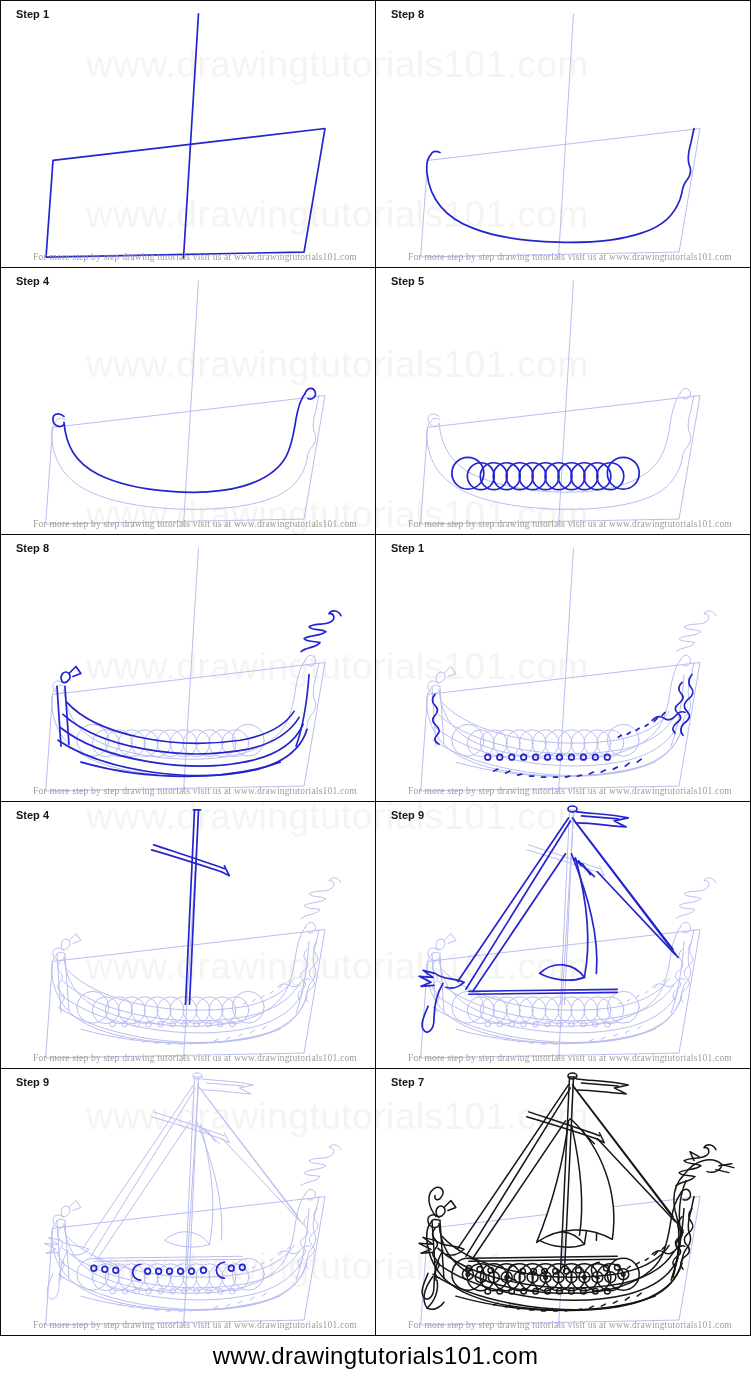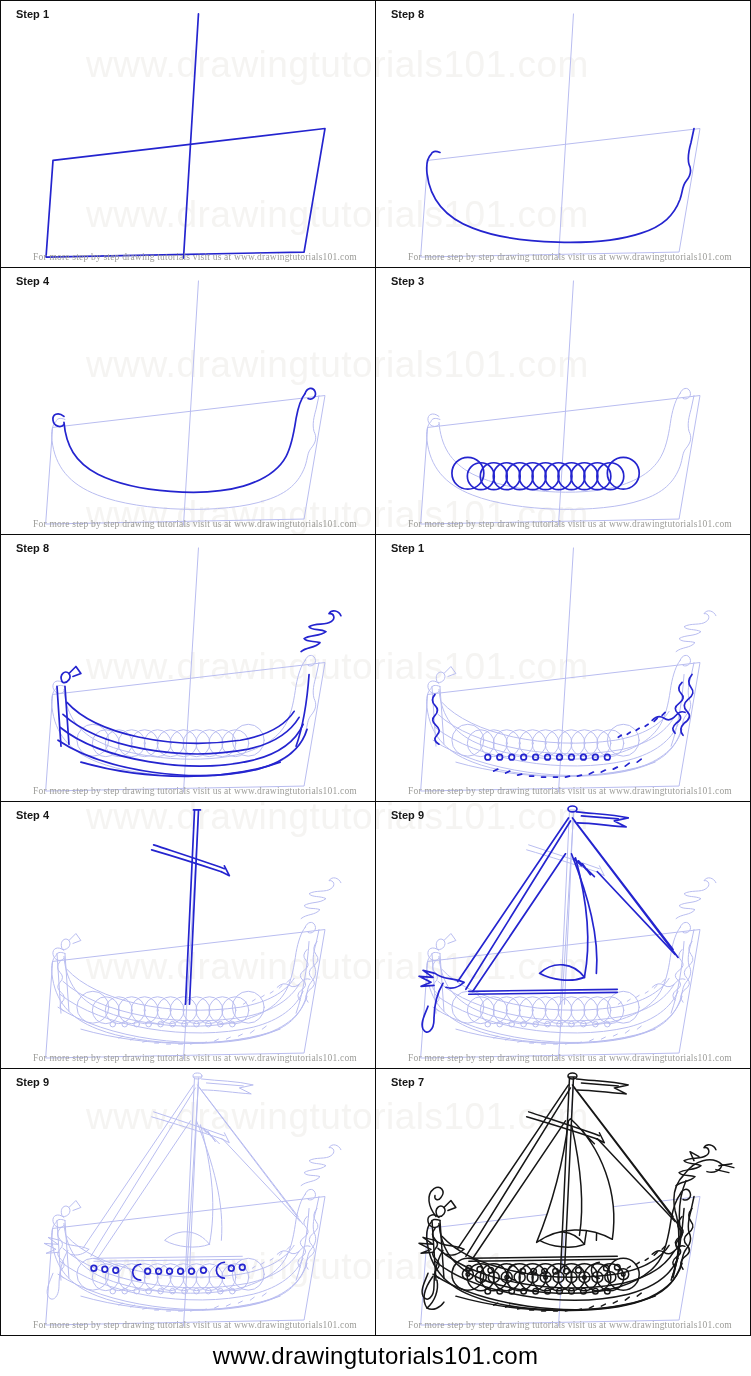--- a/index.html
+++ b/index.html
@@ -220,21 +220,21 @@
       <div class="step-label">Step 4</div>
       <svg class="drawing" viewBox="0 0 375 267">
         <use href="#g-quad" class="lt"></use>
           <use href="#g-hullo" class="lt"></use>
         <use href="#g-hulli" class="dk"></use>
       </svg>
       <div class="caption">For more step by step drawing tutorials visit us at www.drawingtutorials101.com</div>
     </div>
 
     <div class="panel">
-      <div class="step-label">Step 3</div>
+      <div class="step-label">Step 5</div>
       <svg class="drawing" viewBox="0 0 375 267">
         <use href="#g-quad" class="lt"></use>
           <use href="#g-hullo" class="lt"></use>
           <use href="#g-hulli" class="lt"></use>
         <use href="#g-shields" class="dk"></use>
       </svg>
       <div class="caption">For more step by step drawing tutorials visit us at www.drawingtutorials101.com</div>
     </div>
 
     <div class="panel">

